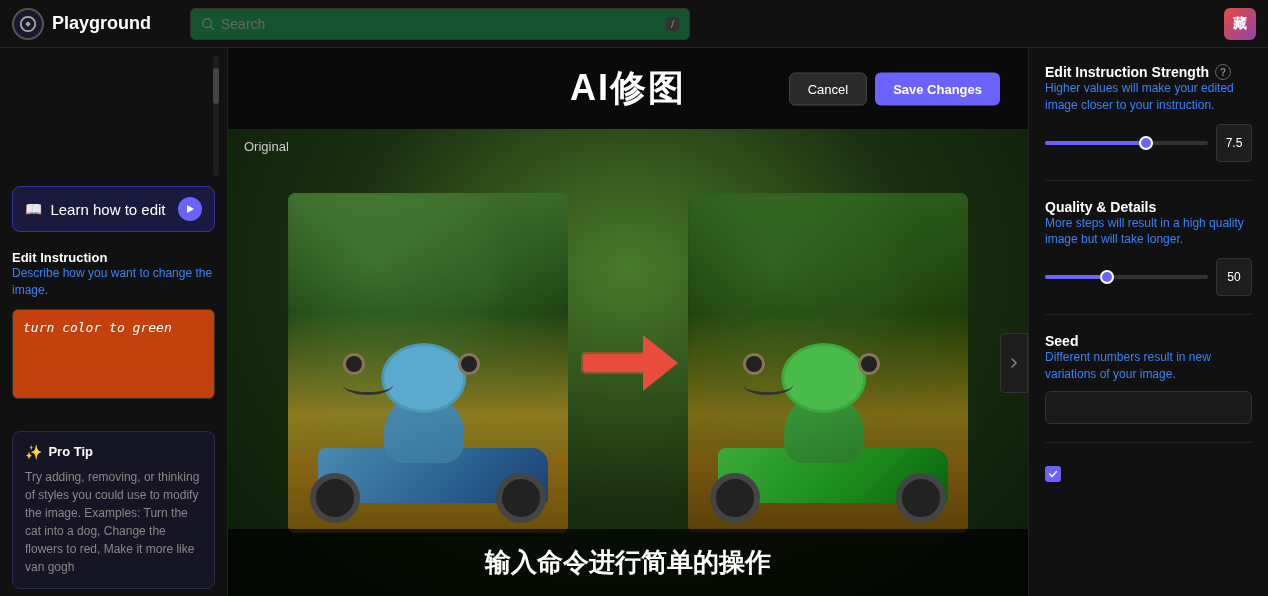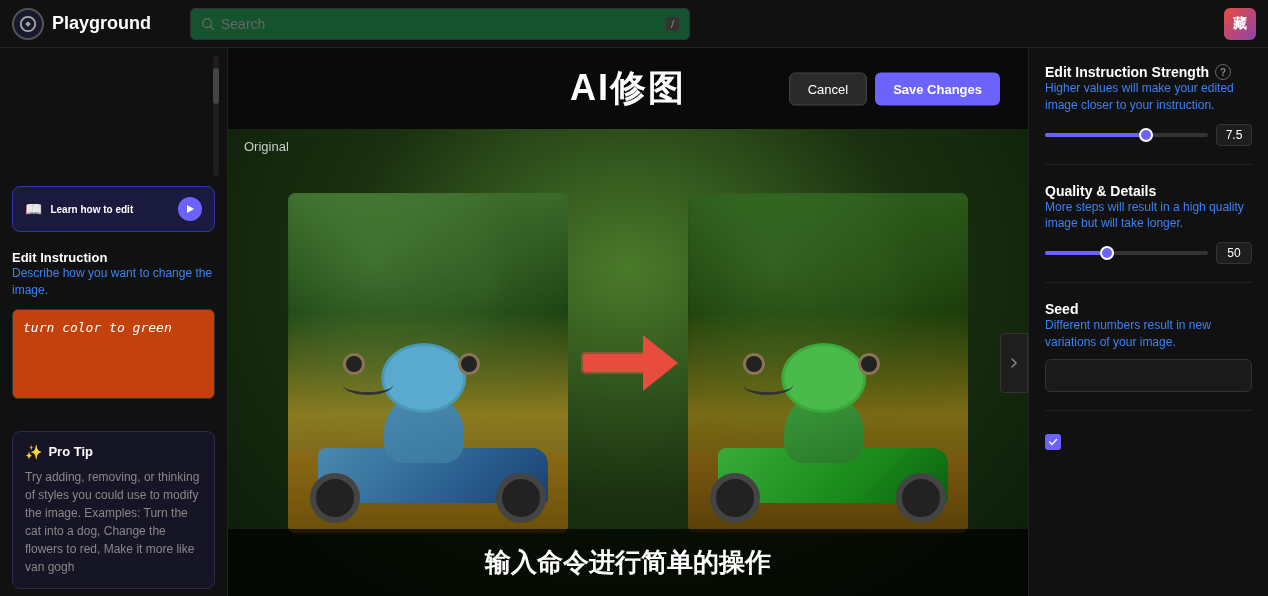--- a/index.html
+++ b/index.html
@@ -109,21 +109,21 @@
       border: 1px solid #3333aa;
       border-radius: 8px;
       padding: 10px 12px;
       cursor: pointer;
       gap: 8px;
     }
     .learn-btn-left {
       display: flex; align-items: center; gap: 8px;
     }
     .learn-icon { font-size: 14px; }
-    .learn-label { font-size: 10px; font-weight: 700; color: #fff; }
+    .learn-label { font-size: 15px; font-weight: 400; color: #fff; }
     .play-btn {
       width: 24px; height: 24px;
       border-radius: 50%;
       background: #6c63ff;
       display: flex; align-items: center; justify-content: center;
       flex-shrink: 0;
     }
     .play-btn svg { width: 10px; height: 10px; fill: #fff; }
 
     .section-title {
@@ -380,21 +380,21 @@
       background: #6c63ff;
       border: 2px solid #fff;
       position: absolute;
       top: 50%;
       transform: translateY(-50%);
     }
     .slider-value {
       background: #1e1e1e;
       border: 1px solid #333;
       border-radius: 4px;
-      padding: 3px 8px;
+      padding: 11px 8px;
       font-size: 12px;
       color: #fff;
       min-width: 36px;
       text-align: center;
     }
     .seed-input {
       width: 100%;
       background: #1a1a1a;
       border: 1px solid #333;
       border-radius: 6px;

